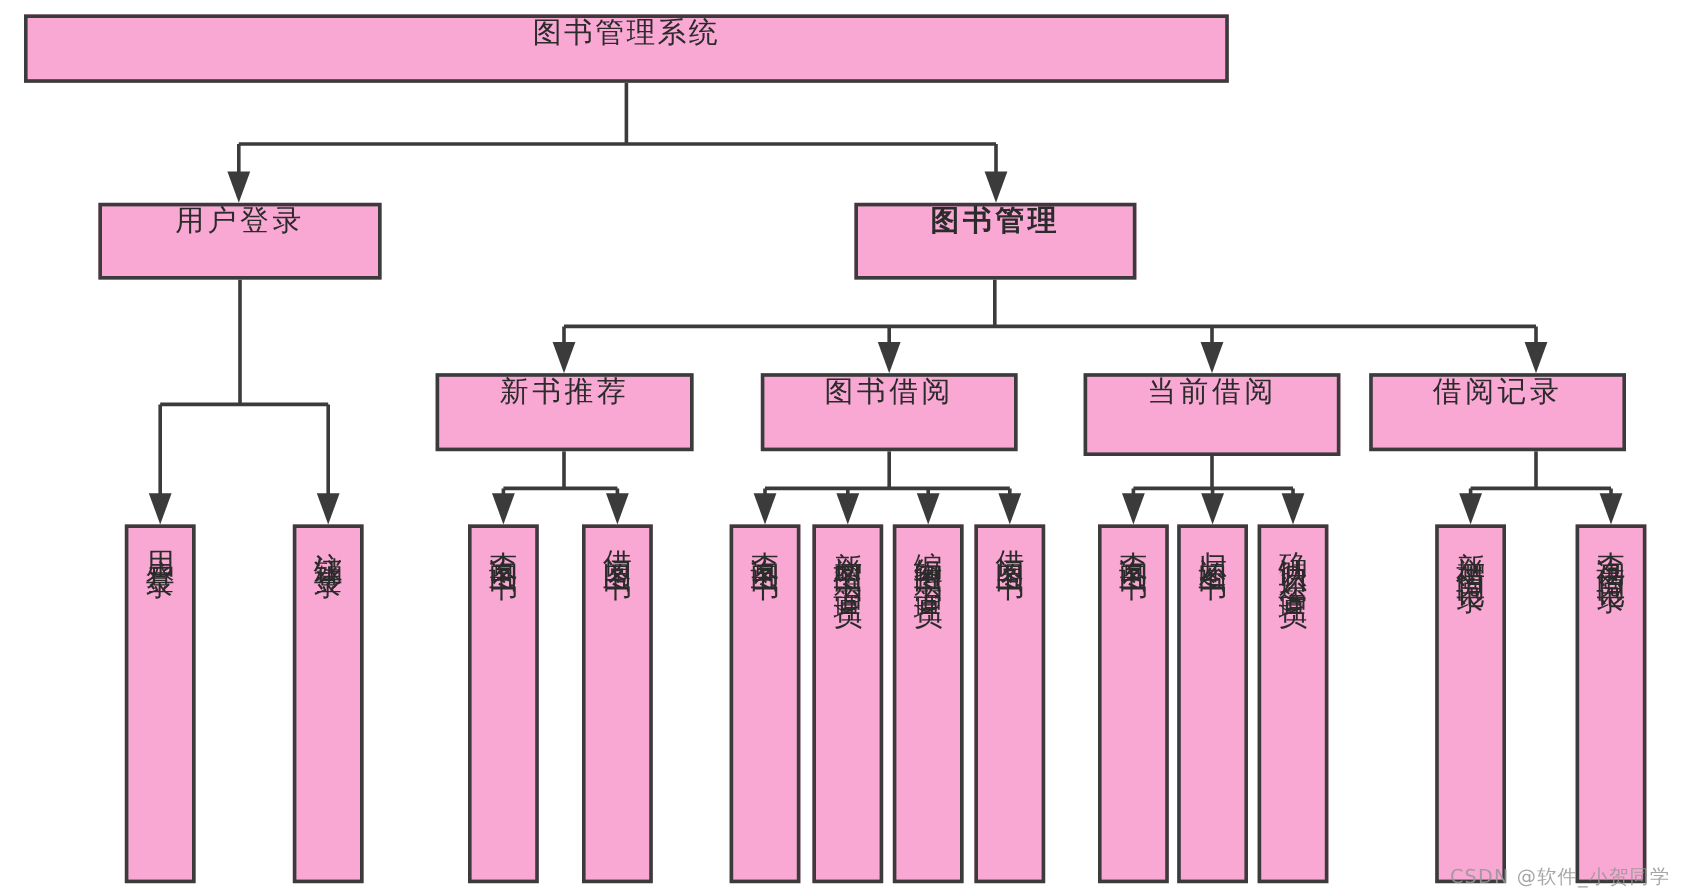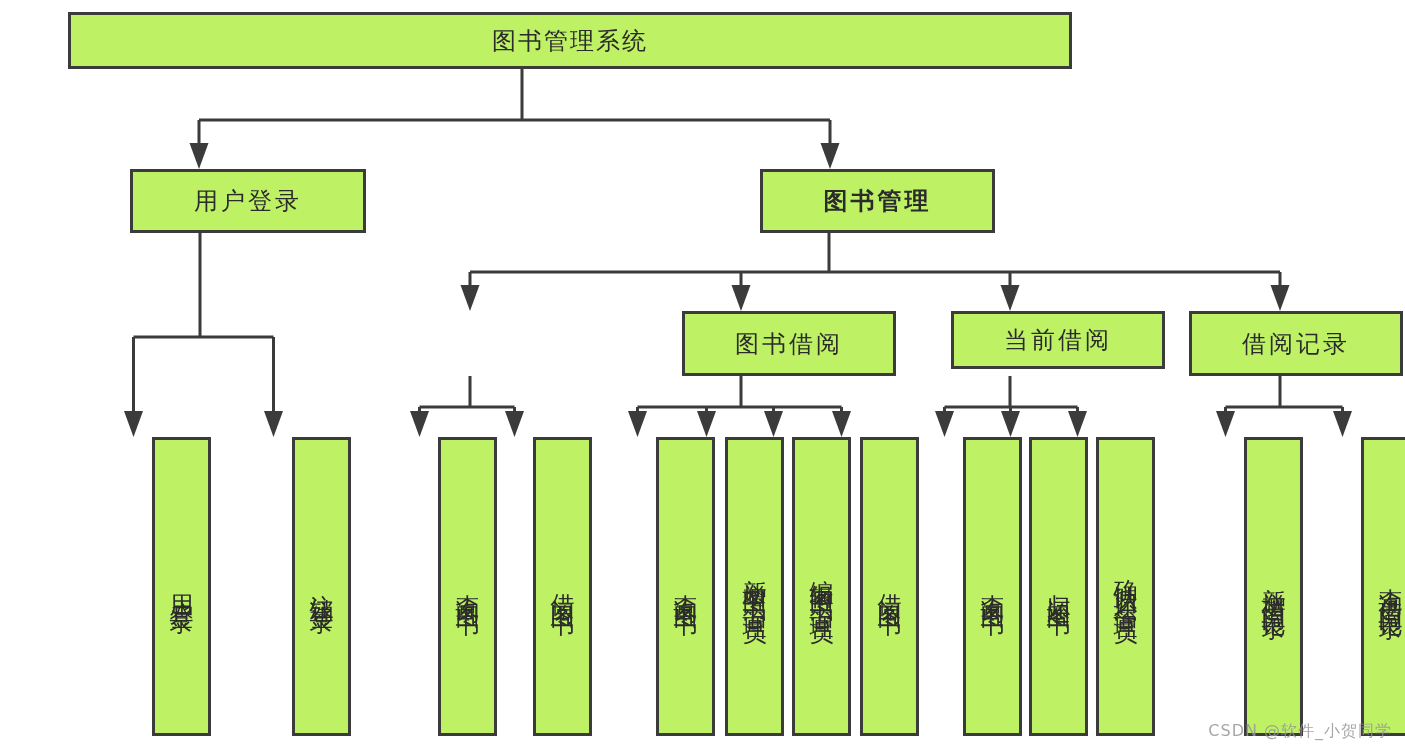--- a/index.html
+++ b/index.html
@@ -8,24 +8,23 @@
     width:1405px;height:747px;
     background:#ffffff;
     font-family:"DejaVu Sans","Liberation Sans",sans-serif;
     overflow:hidden;
   }
   #wires{position:absolute;left:0;top:0;width:1405px;height:747px;}
   .node{
     position:absolute;
     box-sizing:border-box;
     border:3px solid #3b3b3b;
-    background:#bef264;
-    display:flex;align-items:center;justify-content:center;
+    background:#f9a8d4;
+    display:flex;align-items:flex-start;justify-content:center;
     color:#2b2b2b;
-    margin-left:48px;
   }
   .hlabel{
     font-size:24px;
     letter-spacing:3px;
     line-height:1;
     white-space:nowrap;
     color:#2b2b2b;
   }
   .root .hlabel{letter-spacing:2px;}
   .leaf .vlabel{
@@ -87,24 +86,27 @@
     <span class="hlabel">图书管理系统</span>
   </div>
 
   <div class="node" style="left:82px;top:169px;width:236px;height:64px;">
     <span class="hlabel">用户登录</span>
   </div>
   <div class="node" style="left:712px;top:169px;width:235px;height:64px;font-weight:bold;">
     <span class="hlabel">图书管理</span>
   </div>
 
+  <div class="node" style="left:363px;top:311px;width:215px;height:65px;">
+    <span class="hlabel">新书推荐</span>
+  </div>
   <div class="node" style="left:634px;top:311px;width:214px;height:65px;">
     <span class="hlabel">图书借阅</span>
   </div>
-  <div class="node" style="left:903px;top:311px;width:214px;height:58px;">
+  <div class="node" style="left:903px;top:311px;width:214px;height:69px;">
     <span class="hlabel">当前借阅</span>
   </div>
   <div class="node" style="left:1141px;top:311px;width:214px;height:65px;">
     <span class="hlabel">借阅记录</span>
   </div>
 
   <div class="node leaf" style="left:104px;">
     <span class="vlabel">用户登录</span>
   </div>
   <div class="node leaf" style="left:244px;">

